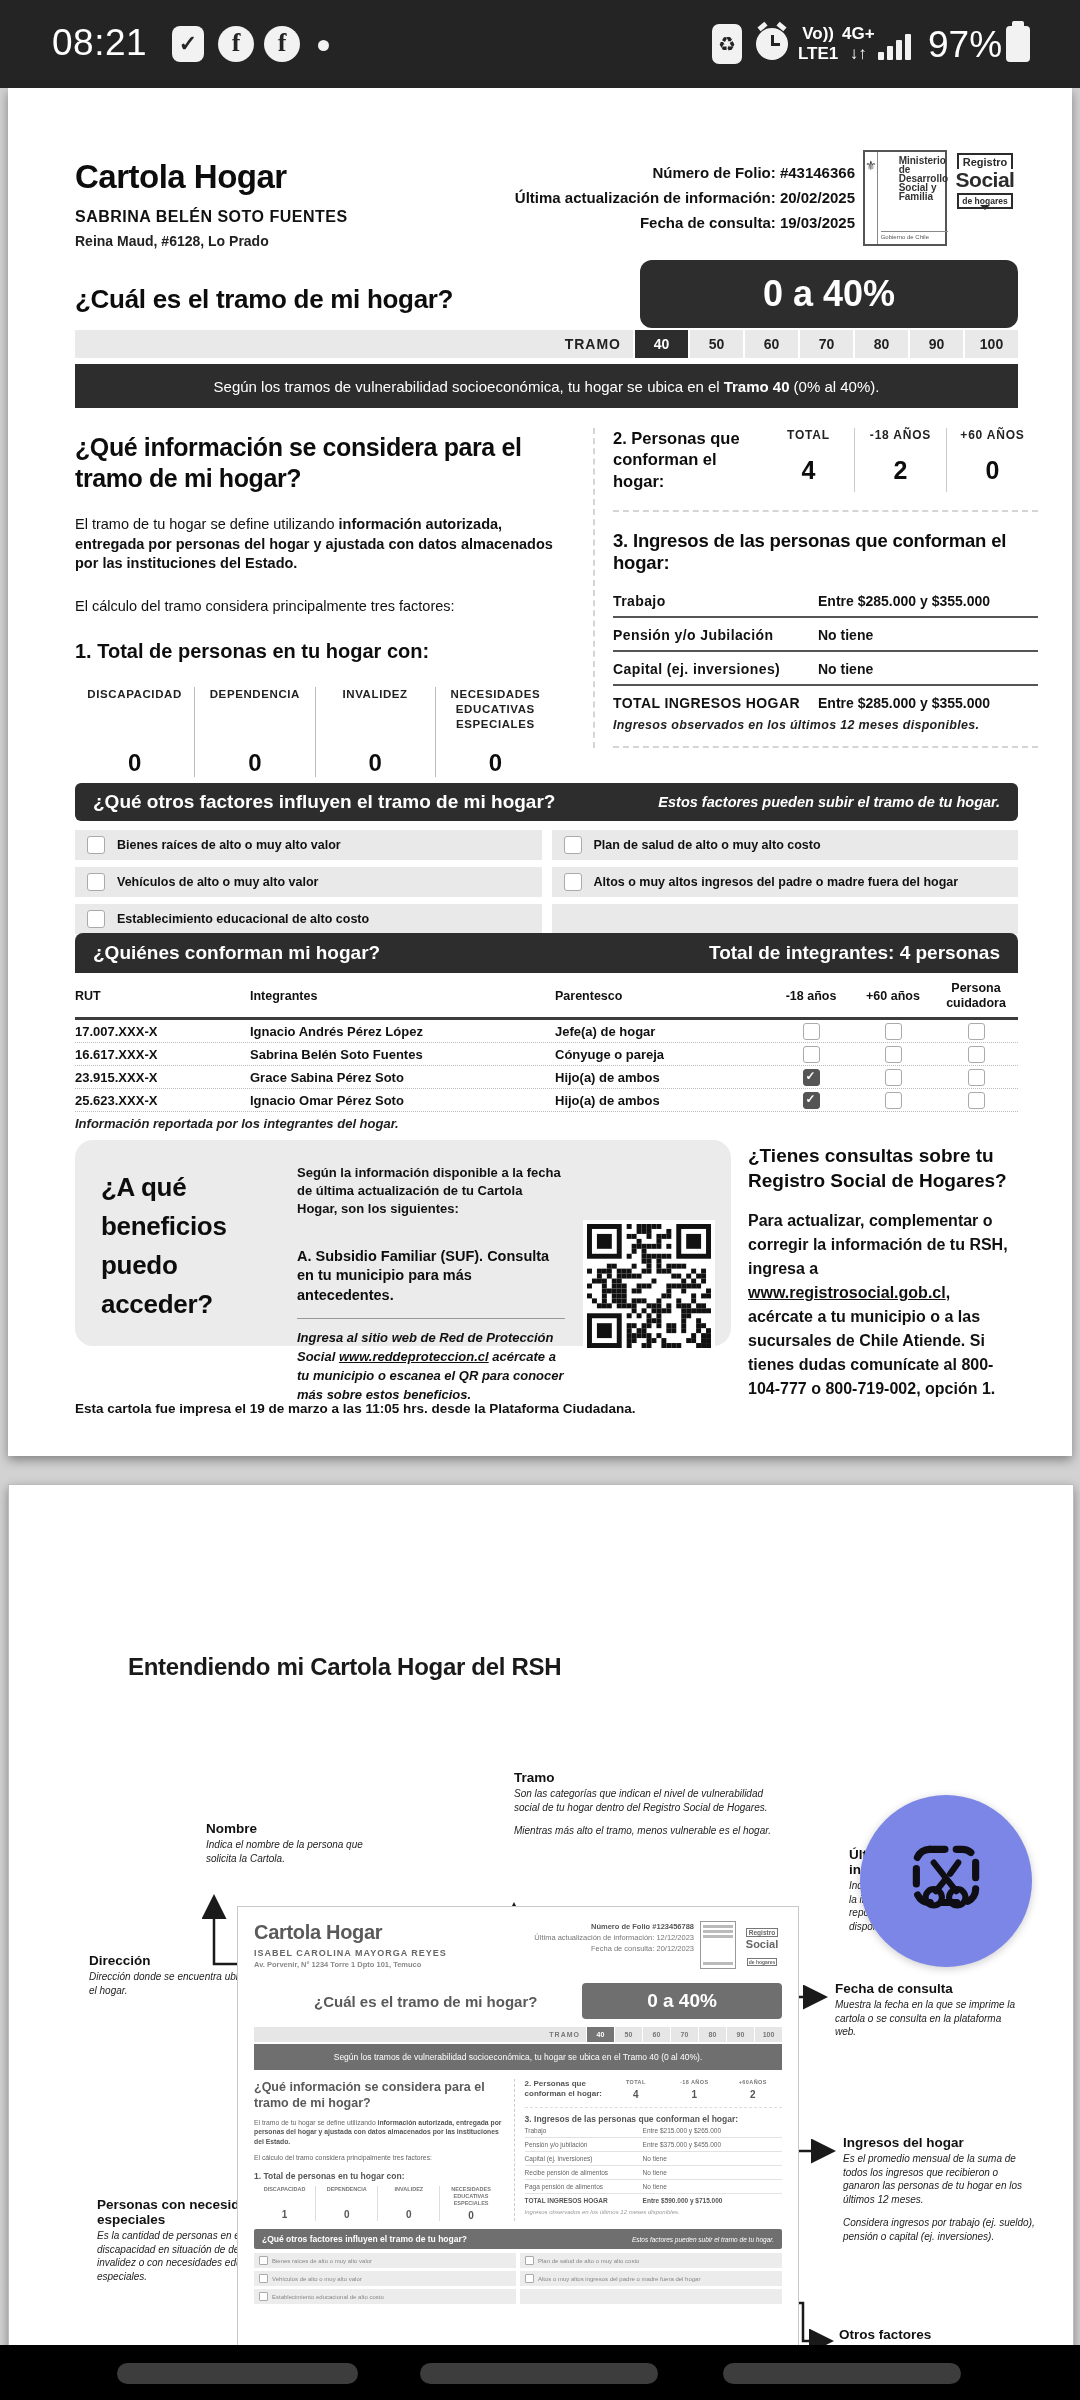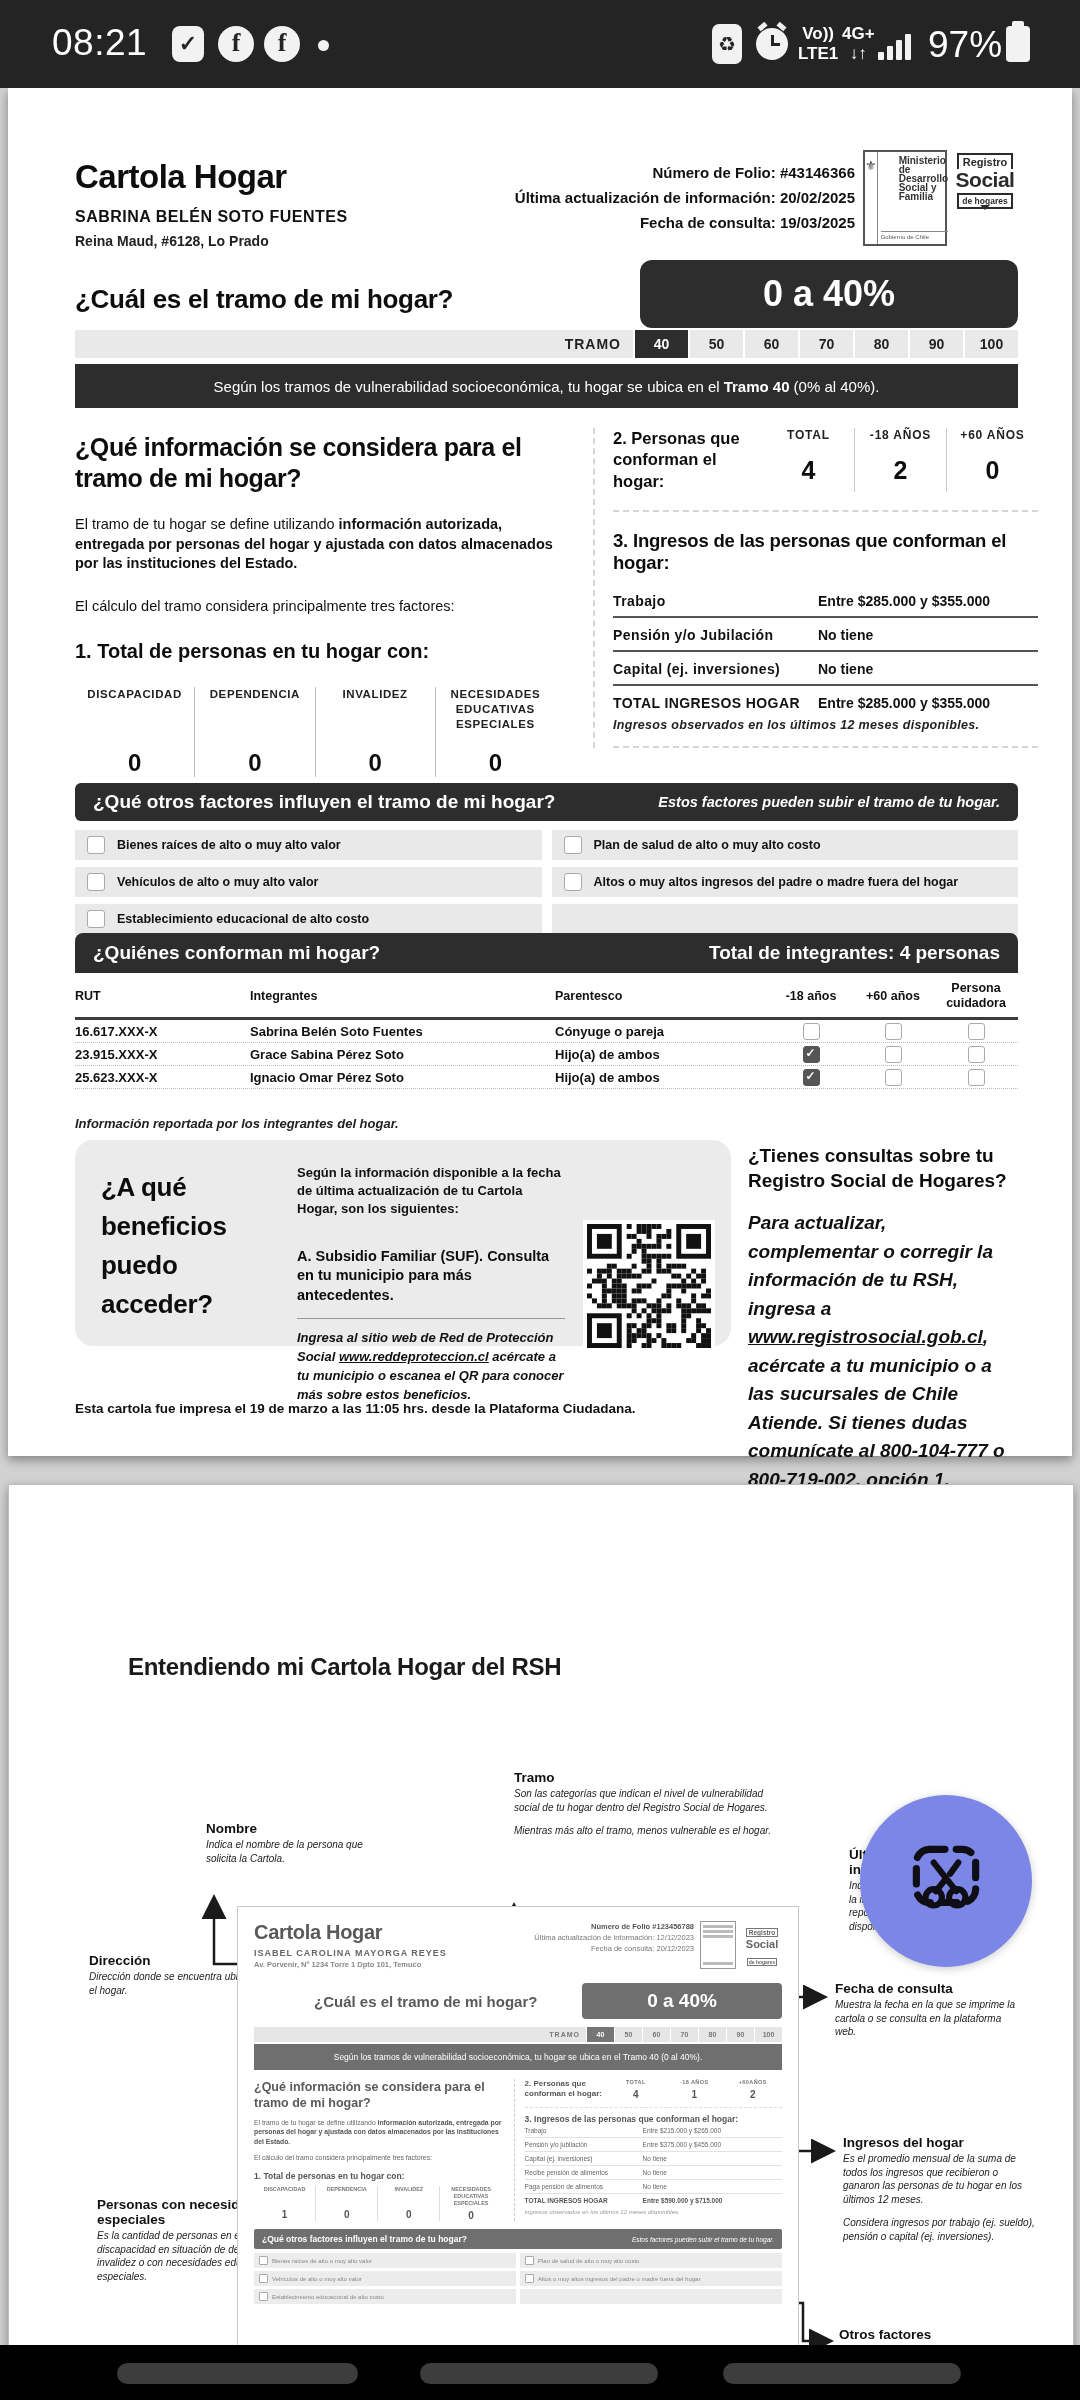--- a/index.html
+++ b/index.html
@@ -106,21 +106,21 @@
 
   
   .bbox{background:#ebebeb;border-radius:18px;display:flex;}
   .btitle{font-size:26px;font-weight:bold;color:#0d0d0d;line-height:1.5;letter-spacing:-0.3px;}
   .bmid{font-size:13px;font-weight:bold;color:#111;line-height:1.4;}
   .bitem{font-size:14.5px;font-weight:bold;color:#0d0d0d;line-height:1.35;}
   .bit{font-size:13px;font-weight:bold;font-style:italic;color:#111;line-height:1.45;}
   .bit u{text-decoration:underline;}
   .qrbox{background:#fff;padding:4px;}
   .ctitle{font-size:19px;font-weight:bold;color:#0d0d0d;line-height:1.3;}
-  .cpara{font-size:19px;font-weight:bold;font-style:italic;color:#111;line-height:1.5;}
+  .cpara{font-size:16px;font-weight:bold;color:#111;line-height:1.5;}
   .p1-footer{font-size:13.5px;font-weight:bold;color:#111;}
 
   
   .p2-title{font-size:24px;font-weight:bold;color:#1a1a1a;letter-spacing:-0.3px;}
   .p2-intro{font-size:13.5px;color:#222;line-height:1.5;}
   .dlabel .dt{font-size:13.5px;font-weight:bold;color:#111;}
   .dlabel .dd{font-size:10px;font-style:italic;color:#222;line-height:1.35;margin-top:2px;}
   .dlabel .dd + .dd{margin-top:10px;}
 
   
@@ -356,20 +356,34 @@
       <span class="tr2">Total de integrantes: 4 personas</span>
     </div>
     <div class="abs" style="left:67px;top:893px;width:943px;">
       <div class="trow thead" style="padding-bottom:6px;">
         <div class="c-rut">RUT</div>
         <div class="c-nm">Integrantes</div>
         <div class="c-par">Parentesco</div>
         <div class="c-s" style="display:block;text-align:center;">-18 años</div>
         <div class="c-s" style="display:block;text-align:center;">+60 años</div>
         <div class="c-s3" style="display:block;text-align:center;width:84px;">Persona cuidadora</div>
+      </div>
+      <div class="trow tdata">
+        <div class="c-rut">17.007.XXX-X</div>
+        <div class="c-nm">Ignacio Andrés Pérez López</div>
+        <div class="c-par">Jefe(a) de hogar</div>
+        <div class="c-s">
+            <div class="cb" data-checked="false"></div>
+          </div>
+        <div class="c-s">
+            <div class="cb" data-checked="false"></div>
+          </div>
+        <div class="c-s3">
+            <div class="cb" data-checked="false"></div>
+          </div>
       </div>
       <div class="trow tdata">
         <div class="c-rut">16.617.XXX-X</div>
         <div class="c-nm">Sabrina Belén Soto Fuentes</div>
         <div class="c-par">Cónyuge o pareja</div>
         <div class="c-s">
             <div class="cb" data-checked="false"></div>
           </div>
         <div class="c-s">
             <div class="cb" data-checked="false"></div>

